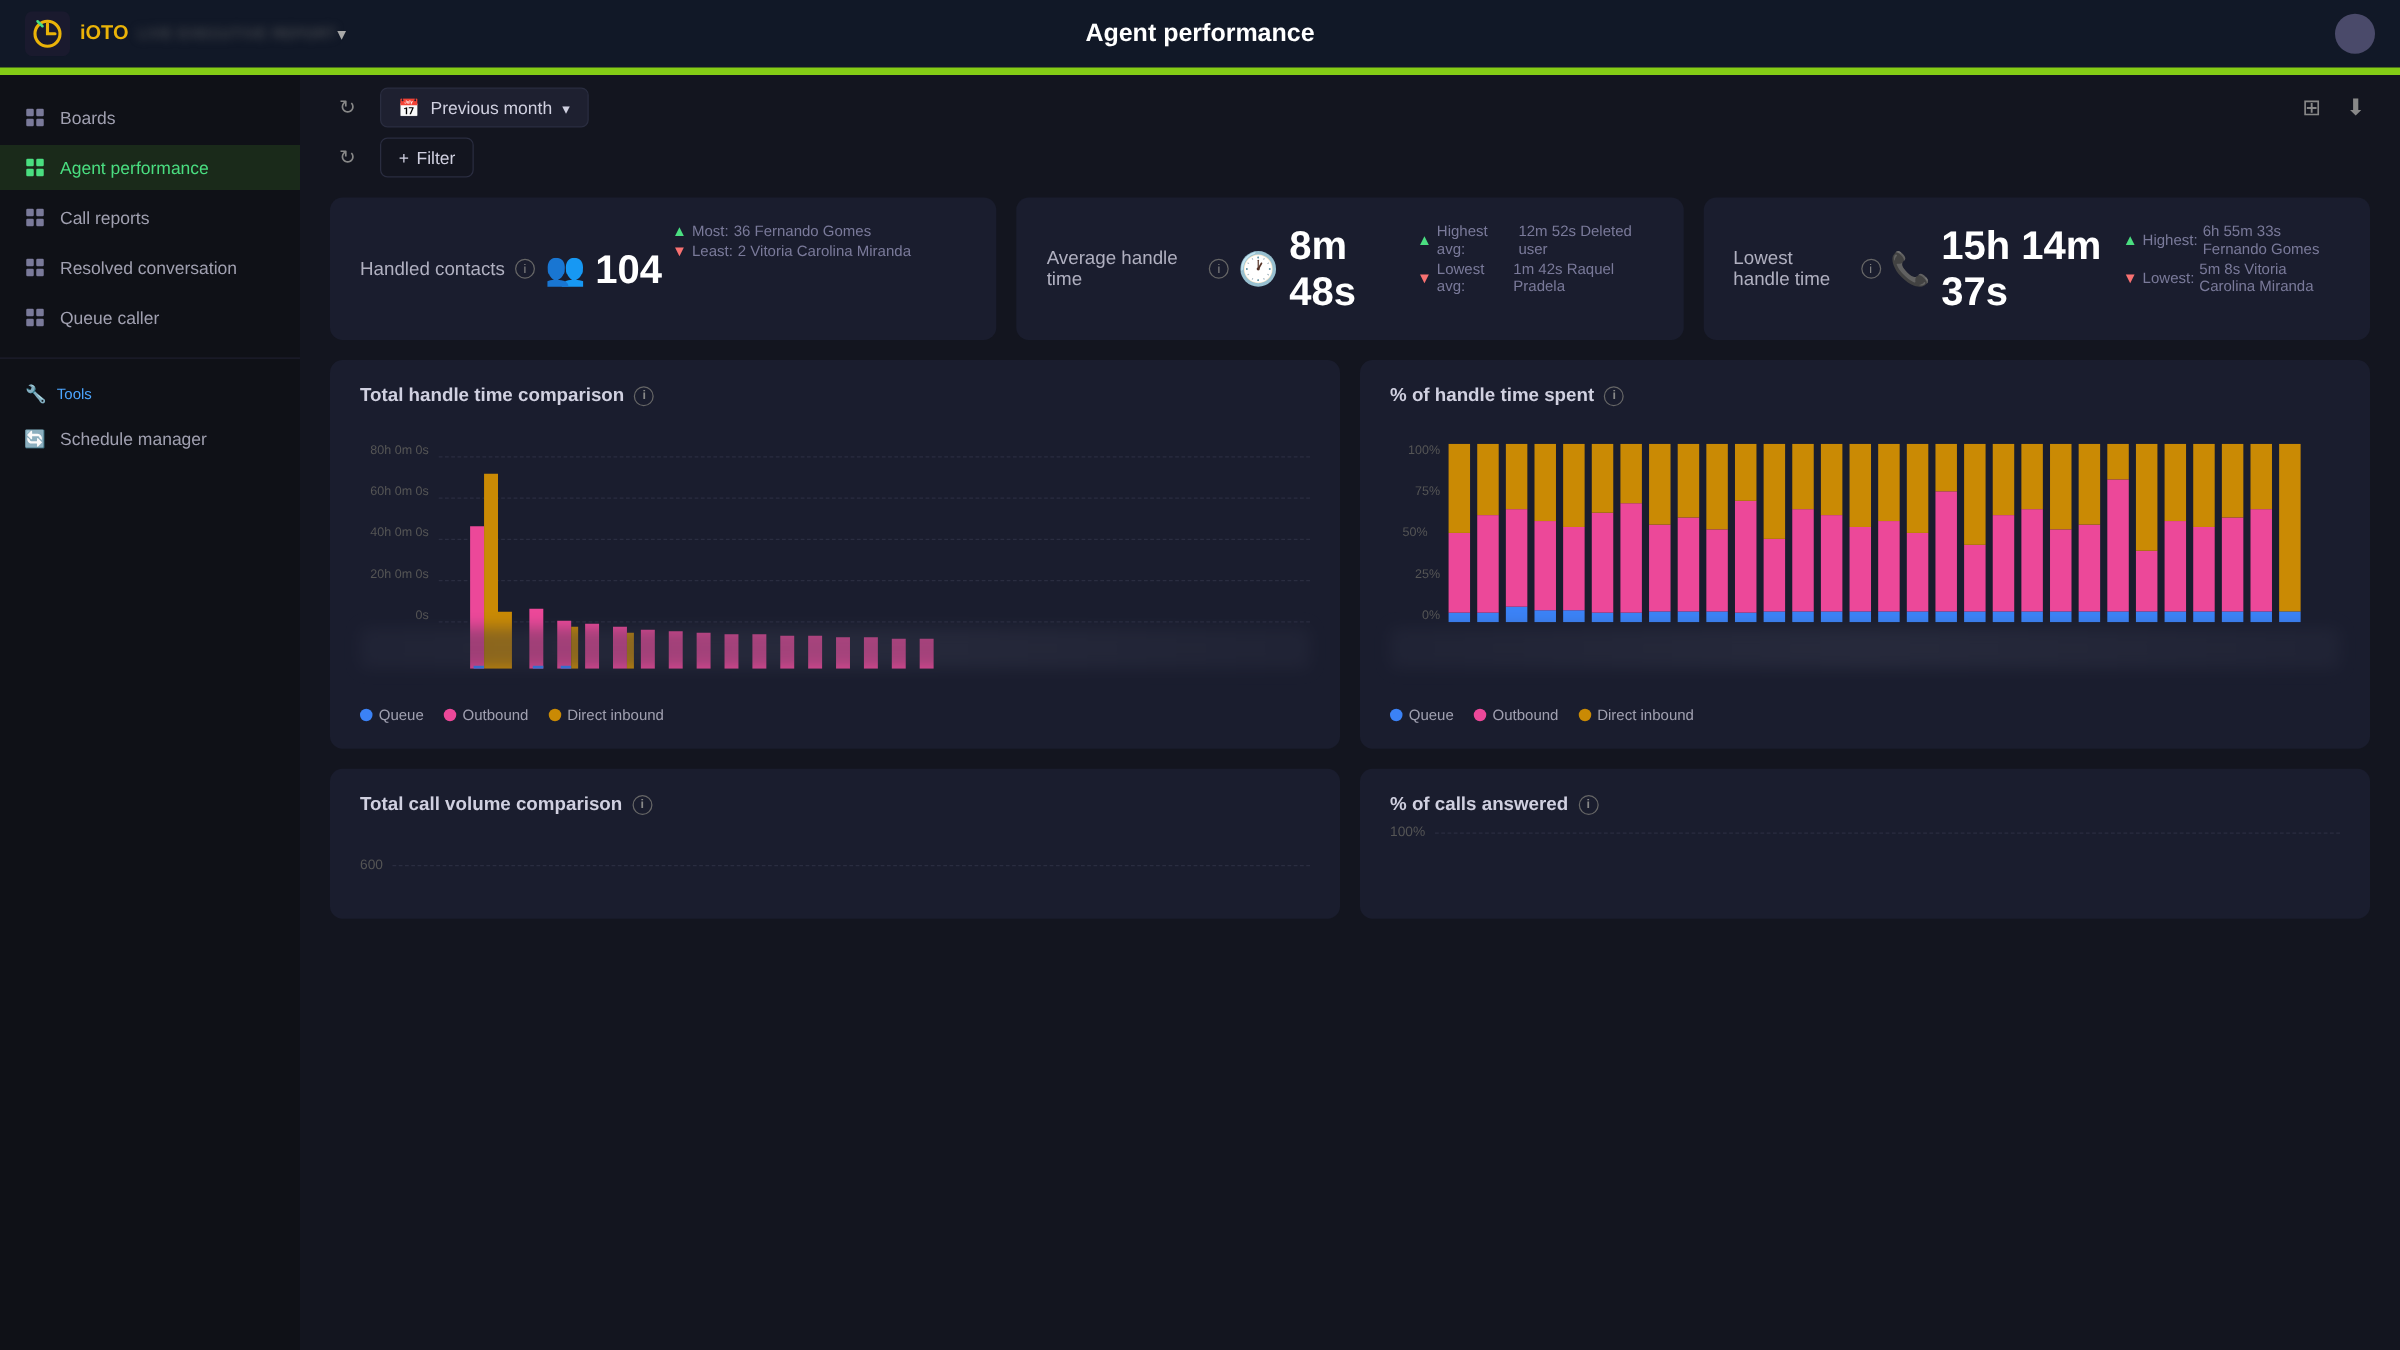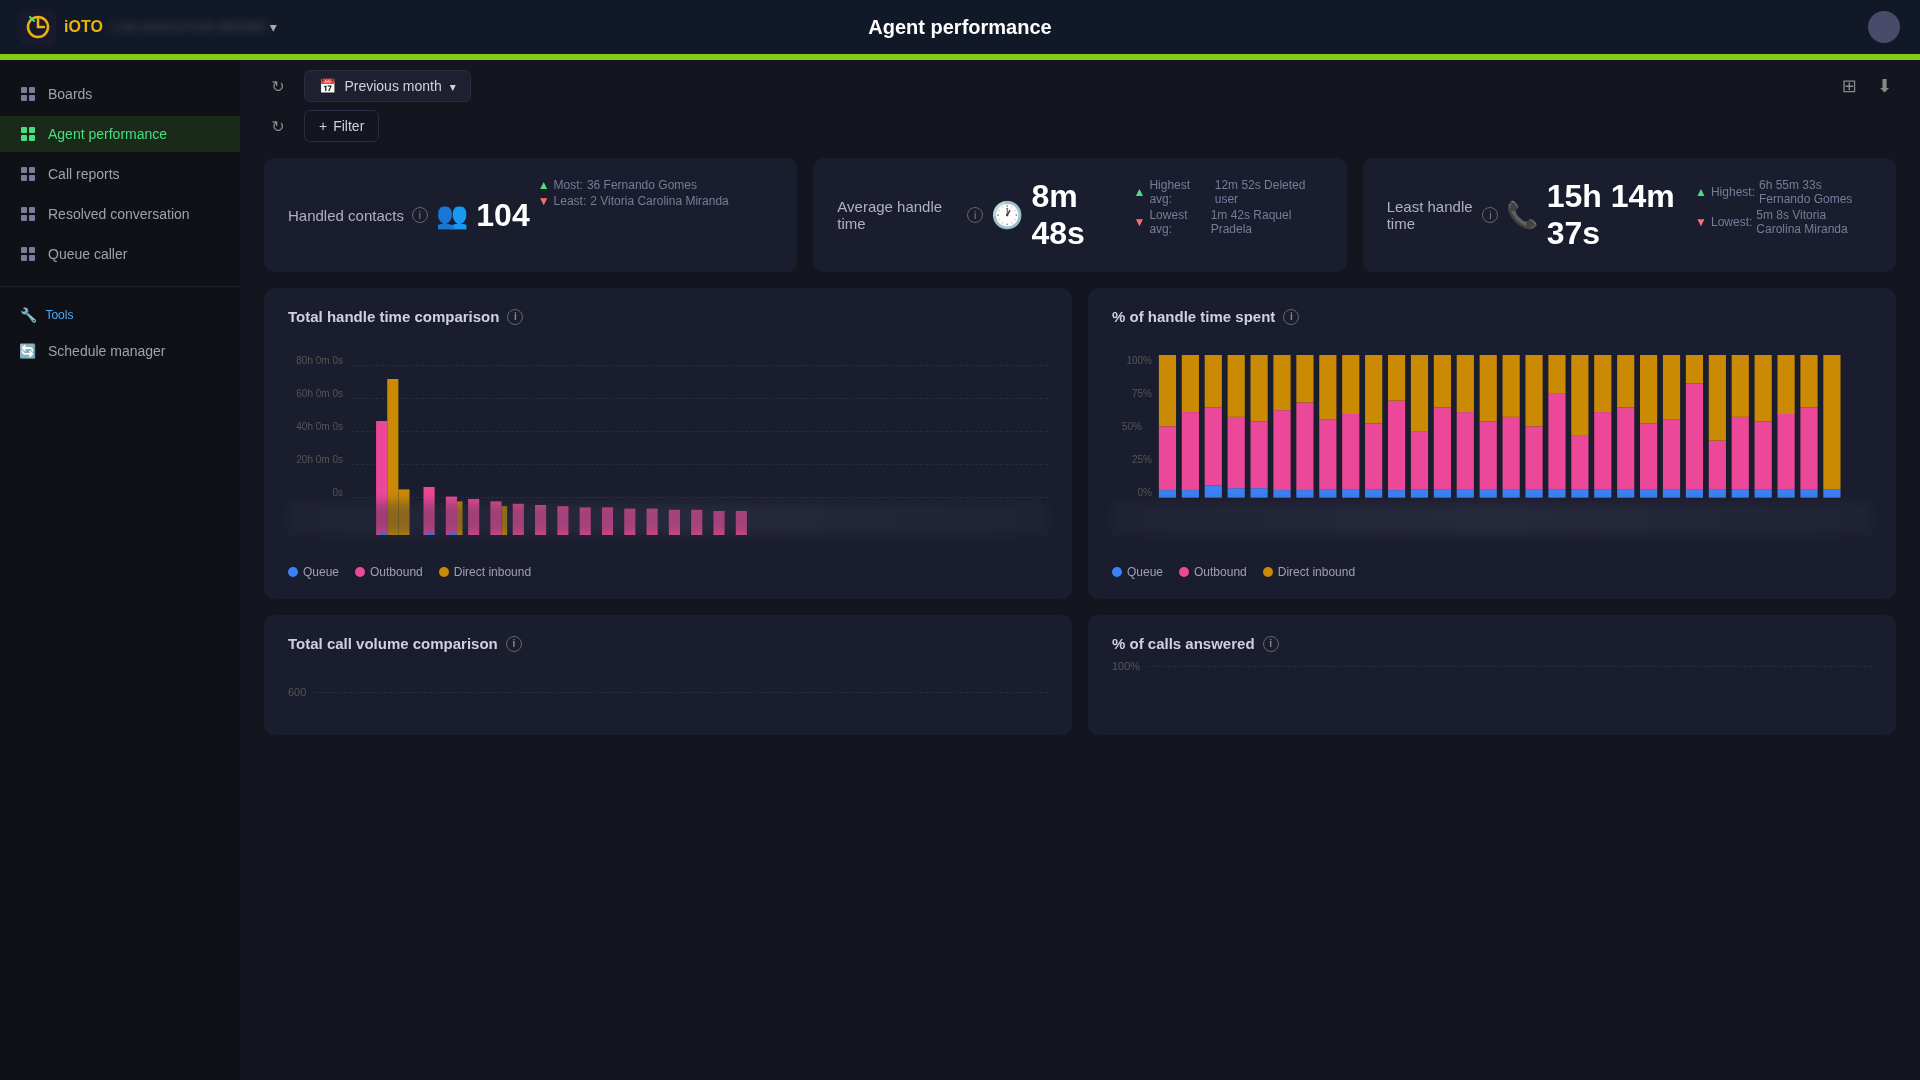--- a/index.html
+++ b/index.html
@@ -522,21 +522,21 @@
             <div class="stat-sub-row">
               <span class="arrow-down">▼</span>
               <span>Lowest avg:</span>
               <span>1m 42s Raquel Pradela</span>
             </div>
           </div>
         </div>
 
         <div class="stat-card">
           <div class="stat-card-title">
-            <span>Least handle time</span>
+            <span>Lowest handle time</span>
             <span class="info-icon">i</span>
           </div>
           <div class="stat-value">
             <span style="font-size:26px;">📞</span>
             <span>15h 14m 37s</span>
           </div>
           <div class="stat-sub">
             <div class="stat-sub-row">
               <span class="arrow-up">▲</span>
               <span>Highest:</span>

